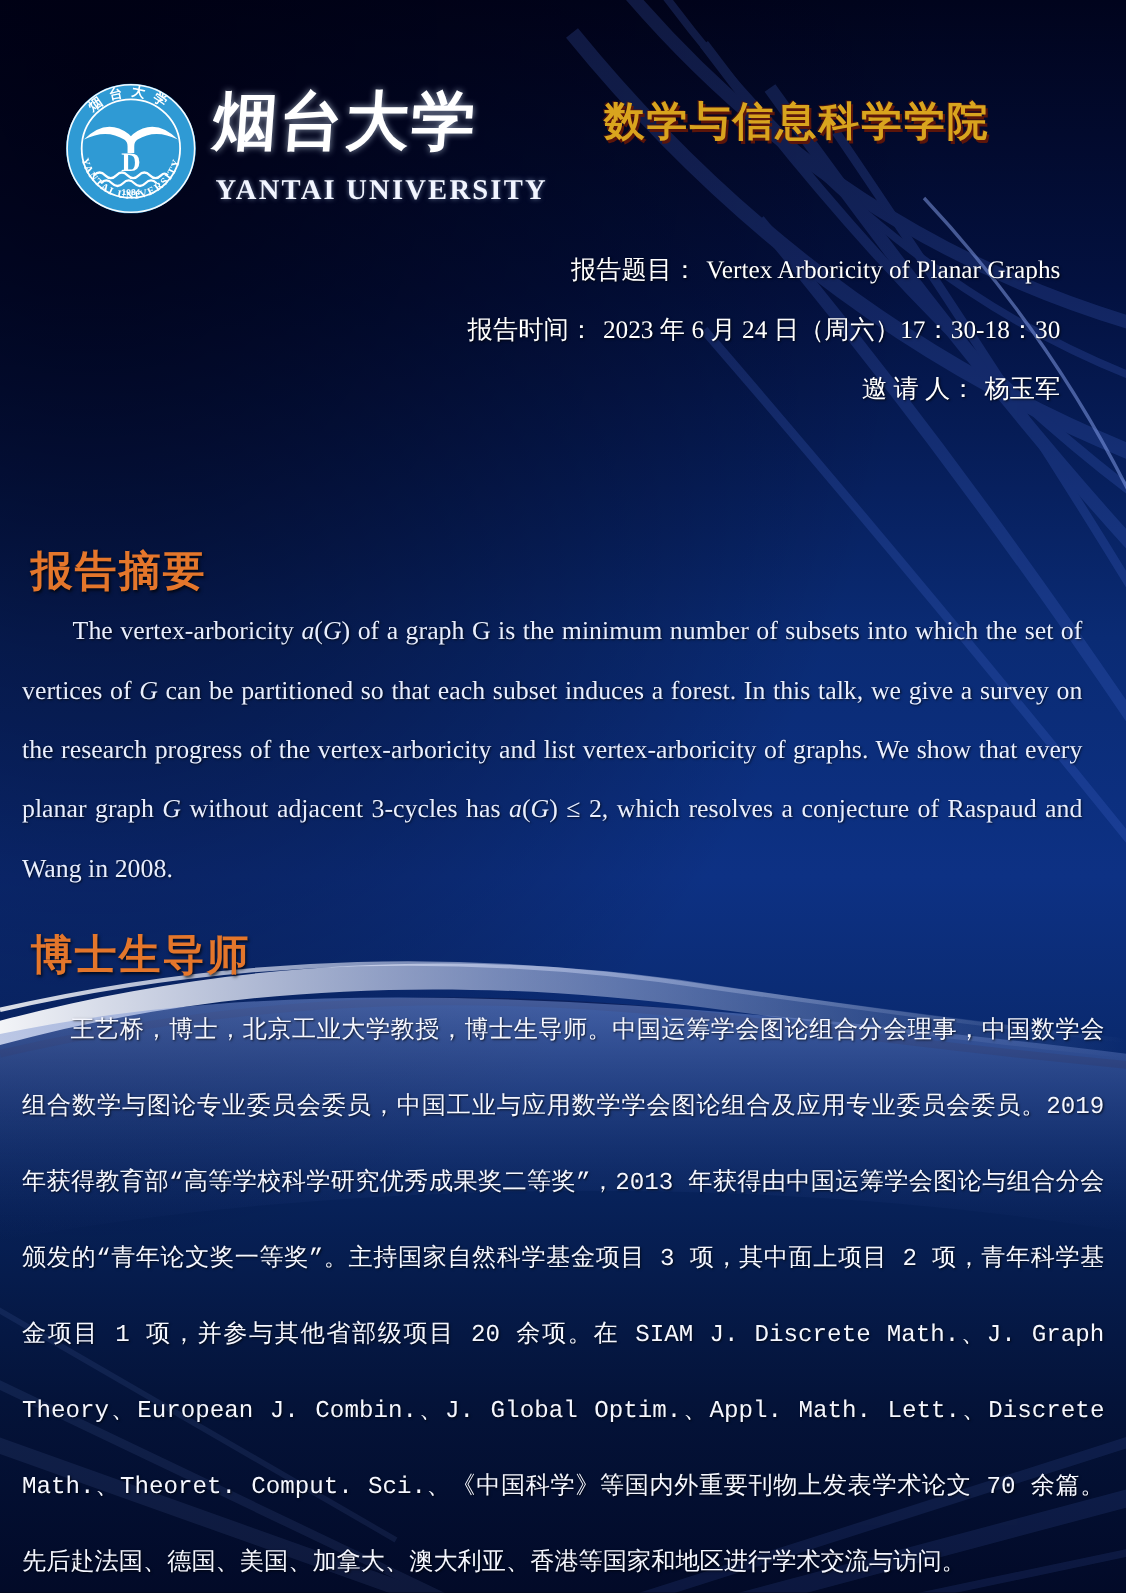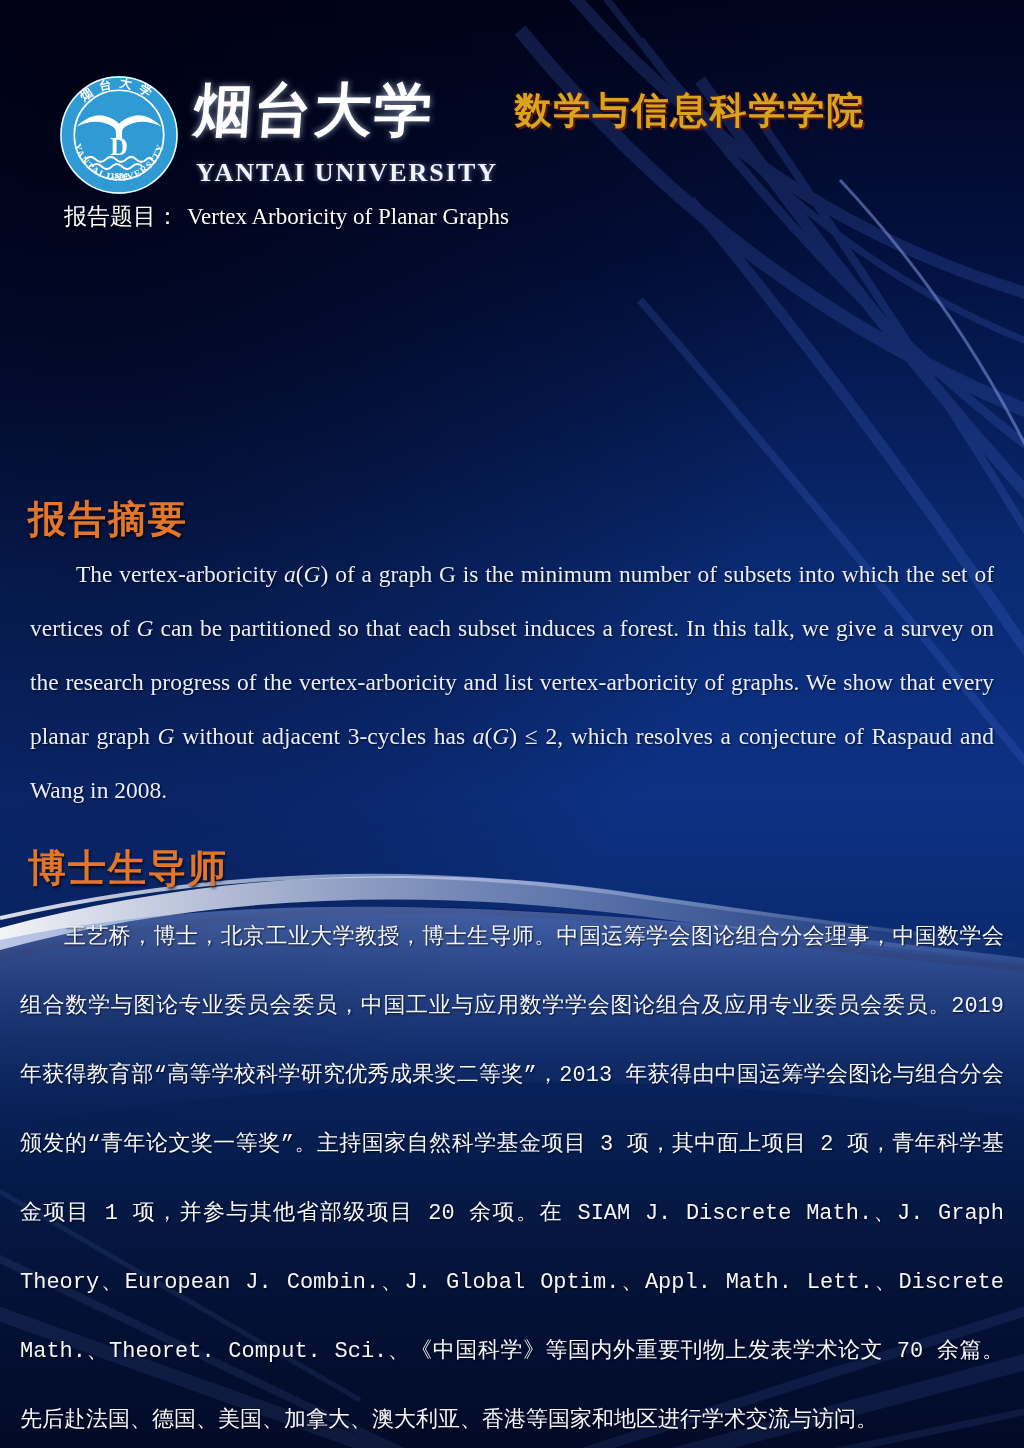--- a/index.html
+++ b/index.html
@@ -23,57 +23,57 @@
     white-space:nowrap;
   }
   .univ-en{
     position:absolute;left:196px;top:158px;width:280px;
     font-family:"Liberation Serif", serif;
     font-size:26px;font-weight:bold;color:#f2f5ff;
     letter-spacing:2px;white-space:nowrap;
     text-shadow:0 0 5px rgba(200,220,255,.5);
   }
   .college{
-    position:absolute;left:480px;top:86px;width:420px;text-align:center;
+    position:absolute;left:480px;top:86px;width:420px;text-align:right;
     font-family:"Liberation Sans", sans-serif;
     font-size:37px;font-weight:bold;color:#d9a41e;
     letter-spacing:2px;white-space:nowrap;
     text-shadow:2px 2px 0 rgba(96,22,8,.95), -1px -1px 0 rgba(96,22,8,.6);
   }
   .talk-type{
     position:absolute;left:480px;top:146px;width:420px;text-align:center;
     font-family:"Liberation Sans", sans-serif;
     font-size:41px;font-weight:bold;color:#d9a41e;
     letter-spacing:6px;white-space:nowrap;
     text-shadow:2px 2px 0 rgba(96,22,8,.95), -1px -1px 0 rgba(96,22,8,.6);
   }
 
   
-  .info{position:absolute;left:64px;top:204px;width:900px;}
+  .info{position:absolute;left:64px;top:233px;width:900px;text-align:right;}
   .info-row{
     height:26px;line-height:26px;margin-bottom:28px;
     font-size:23px;color:#ffffff;white-space:nowrap;
     text-shadow:1px 1px 2px rgba(0,0,0,.8);
   }
   .info-label{margin-right:8px;}
 
   
   .sec-heading{
     position:absolute;left:28px;
     font-family:Liberation Sans, sans-serif;
     font-size:38px;font-weight:bold;color:#e4762b;
     letter-spacing:2px;white-space:nowrap;
     text-shadow:1px 2px 3px rgba(0,0,0,.75);
   }
   .abstract-heading{top:494px;}
   .bio-heading{top:843px;}
 
   
   .abstract-body{
-    position:absolute;left:30px;top:547px;width:964px;
+    position:absolute;left:20px;top:547px;width:964px;
     font-family:"Liberation Serif", serif;
     font-size:23.5px;line-height:54px;color:#e9efff;
     text-align:justify;text-indent:46px;
     text-shadow:1px 1px 2px rgba(0,0,0,.7);
   }
   .seg-italic{font-style:italic;}
 
   
   .bio-body{
     position:absolute;left:20px;top:903px;width:984px;
@@ -176,20 +176,26 @@
   </svg>
 
   <div class="univ-cn">烟台大学</div>
   <div class="univ-en">YANTAI UNIVERSITY</div>
   <div class="college">数学与信息科学学院</div>
 
   <div class="info">
     <div class="info-row">
       <span class="info-label">报告题目：</span><span class="info-value">Vertex Arboricity of Planar Graphs</span>
     </div>
+    <div class="info-row">
+      <span class="info-label">报告时间：</span><span class="info-value">2023 年 6 月 24 日（周六）17：30-18：30</span>
+    </div>
+    <div class="info-row">
+      <span class="info-label">邀 请 人：</span><span class="info-value">杨玉军</span>
+    </div>
   </div>
 
   <div class="sec-heading abstract-heading">报告摘要</div>
   <div class="abstract-body"><span>The vertex-arboricity </span><span class="seg-italic">a</span><span>(</span><span class="seg-italic">G</span><span>) of a graph G is the minimum number of subsets into which the set of vertices of </span><span class="seg-italic">G</span><span> can be partitioned so that each subset induces a forest. In this talk, we give a survey on the research progress of the vertex-arboricity and list vertex-arboricity of graphs. We show that every planar graph </span><span class="seg-italic">G</span><span> without adjacent 3-cycles has </span><span class="seg-italic">a</span><span>(</span><span class="seg-italic">G</span><span>) ≤ 2, which resolves a conjecture of Raspaud and Wang in 2008.</span></div>
 
   <div class="sec-heading bio-heading">博士生导师</div>
   <div class="bio-body">王艺桥，博士，北京工业大学教授，博士生导师。中国运筹学会图论组合分会理事，中国数学会组合数学与图论专业委员会委员，中国工业与应用数学学会图论组合及应用专业委员会委员。2019 年获得教育部“高等学校科学研究优秀成果奖二等奖”，2013 年获得由中国运筹学会图论与组合分会颁发的“青年论文奖一等奖”。主持国家自然科学基金项目 3 项，其中面上项目 2 项，青年科学基金项目 1 项，并参与其他省部级项目 20 余项。在 SIAM J. Discrete Math.、J. Graph Theory、European J. Combin.、J. Global Optim.、Appl. Math. Lett.、Discrete Math.、Theoret. Comput. Sci.、《中国科学》等国内外重要刊物上发表学术论文 70 余篇。先后赴法国、德国、美国、加拿大、澳大利亚、香港等国家和地区进行学术交流与访问。</div>
 
 </div>
 

